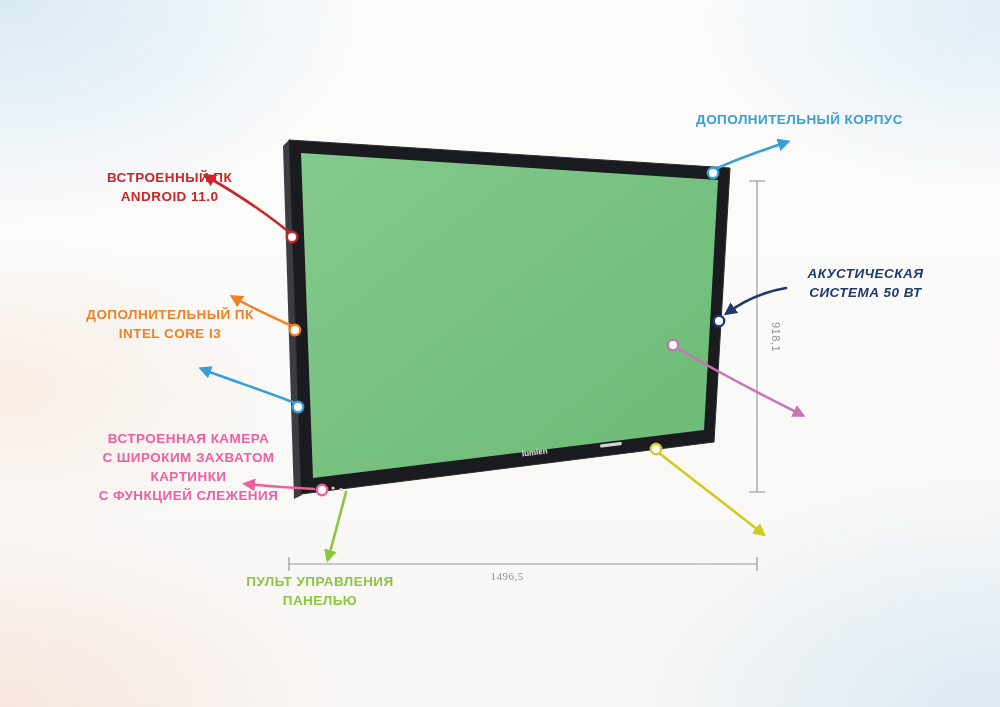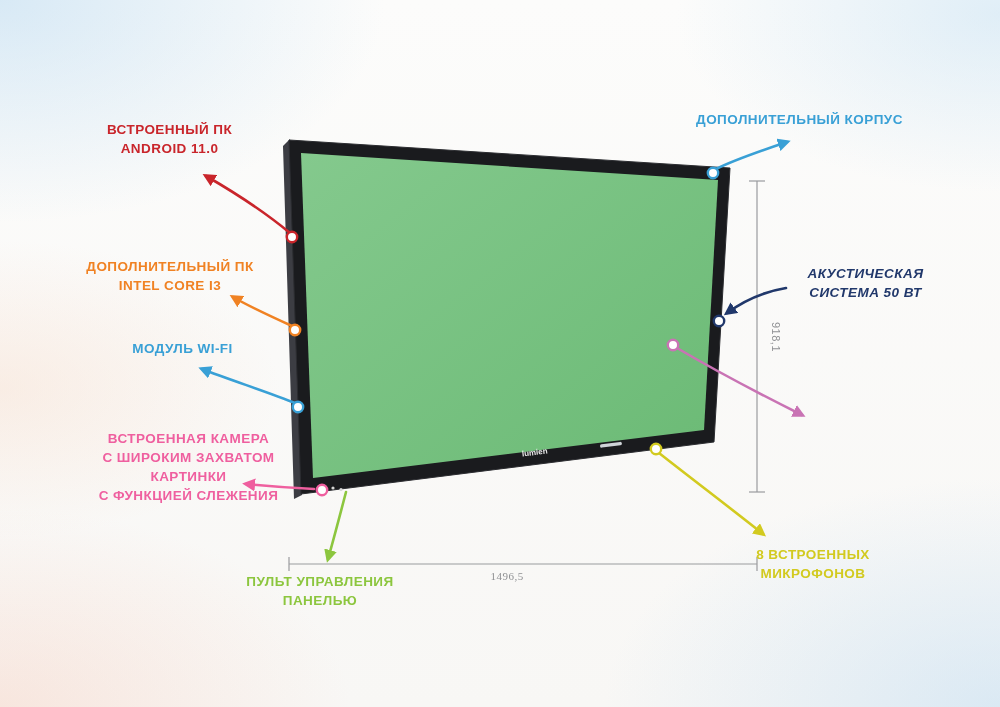--- a/index.html
+++ b/index.html
@@ -17,22 +17,22 @@
   svg{position:absolute;left:0;top:0;}
   .callout{
     position:absolute;
     font-weight:bold;
     font-size:13.5px;
     line-height:1.42;
     letter-spacing:.45px;
     text-align:center;
     white-space:pre-line;
   }
-  .c-red{color:#c9252b;}
-  .c-orange{color:#f08223;}
+  .c-red{color:#c9252b;margin-top:48px;}
+  .c-orange{color:#f08223;margin-top:48px;}
   .c-blue{color:#39a0d6;}
   .c-pink{color:#ef5f9f;}
   .c-green{color:#8cc63e;}
   .c-navy{color:#21386b;font-style:italic;}
   .c-violet{color:#c973b4;}
   .c-yellow{color:#d2ca1f;}
   .dim{
     position:absolute;
     color:#8f9093;
     font-size:11px;
@@ -115,29 +115,26 @@
     <circle cx="713" cy="173" r="5.2" fill="#ffffff" stroke="#39a0d6" stroke-width="2.4"></circle>
     <circle cx="719" cy="321" r="5.2" fill="#ffffff" stroke="#21386b" stroke-width="2.4"></circle>
     <circle cx="673" cy="345" r="5.2" fill="#ffffff" stroke="#c973b4" stroke-width="2.4"></circle>
     <circle cx="656" cy="449" r="5.2" fill="#ffffff" stroke="#d2ca1f" stroke-width="2.4"></circle>
   </svg>
 
   <div class="callout c-red" style="left:52px;  top:120px; width:235px;">ВСТРОЕННЫЙ ПК
 ANDROID 11.0</div>
   <div class="callout c-orange" style="left:45px;  top:257px; width:250px;">ДОПОЛНИТЕЛЬНЫЙ ПК
 INTEL CORE I3</div>
-  <div class="callout c-blue" style="left:75px;  top:339px; width:215px;">МОДУЛЬ WI-FI</div>
   <div class="callout c-pink" style="left:56px;  top:429px; width:265px;">ВСТРОЕННАЯ КАМЕРА
 С ШИРОКИМ ЗАХВАТОМ
 КАРТИНКИ
 С ФУНКЦИЕЙ СЛЕЖЕНИЯ</div>
   <div class="callout c-green" style="left:205px; top:572px; width:230px;">ПУЛЬТ УПРАВЛЕНИЯ
 ПАНЕЛЬЮ</div>
   <div class="callout c-blue" style="left:662px; top:110px; width:275px;">ДОПОЛНИТЕЛЬНЫЙ КОРПУС</div>
   <div class="callout c-navy" style="left:778px; top:264px; width:175px;">АКУСТИЧЕСКАЯ
 СИСТЕМА 50 ВТ</div>
-  <div class="callout c-yellow" style="left:718px; top:545px; width:190px;">8 ВСТРОЕННЫХ
-МИКРОФОНОВ</div>
 
   <div class="dim dim-v" style="left:746px; top:331px; width:60px;">918,1</div>
   <div class="dim" style="left:462px; top:570px; width:90px;font-family:Liberation Serif, serif;">1496,5</div>
 
 </div>
 
 </body></html>

